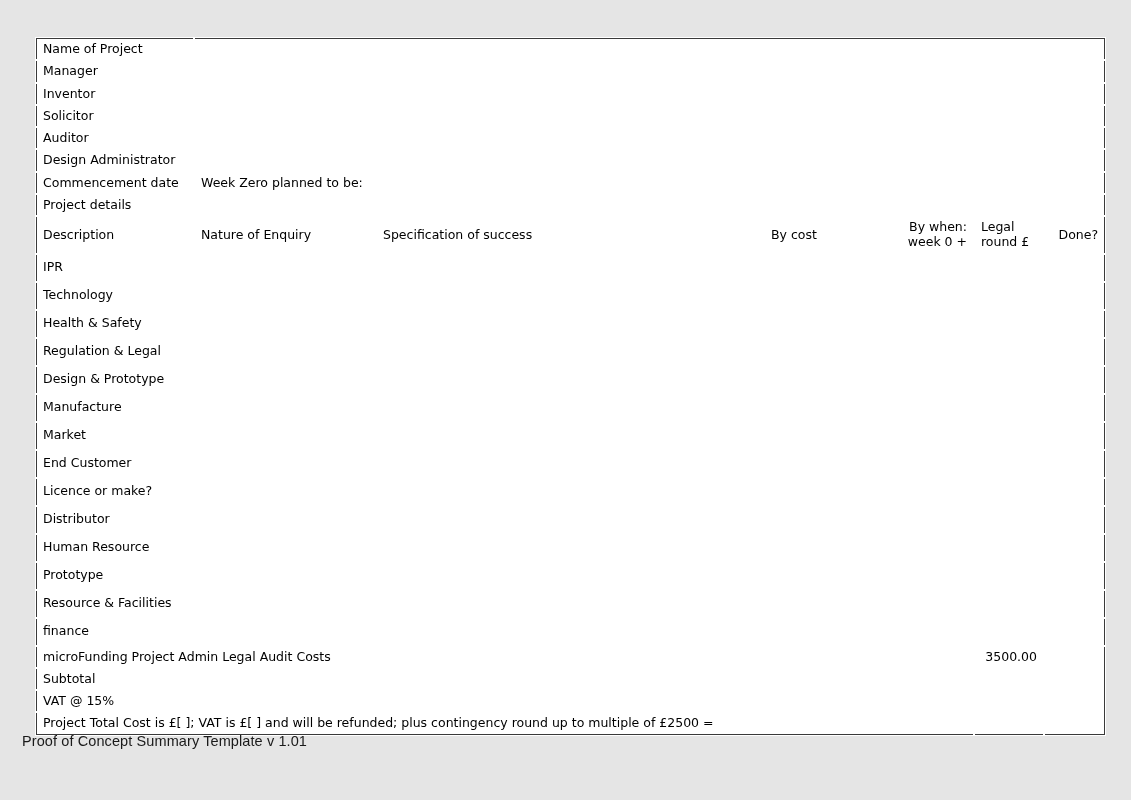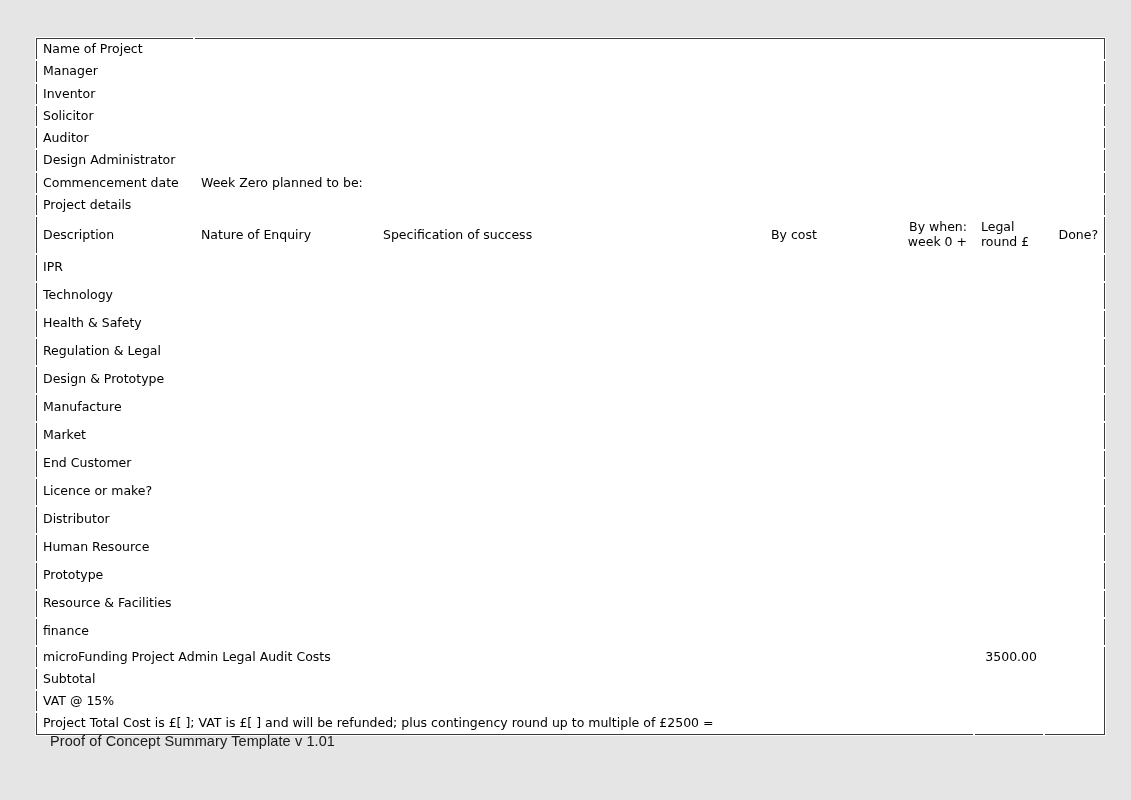--- a/index.html
+++ b/index.html
@@ -70,21 +70,21 @@
     padding-top: 1px;
     padding-bottom: 1px;
   }
 
   td.merged-done {
     vertical-align: top;
   }
 
   .caption {
     position: absolute;
-    left: 50px;
+    left: 22px;
     top: 733px;
     font-size: 14.5px;
     font-family: "Liberation Sans", sans-serif;
     color: #1a1a1a;
     letter-spacing: 0.1px;
     white-space: nowrap;
   }
 </style>
 </head>
 <body>

